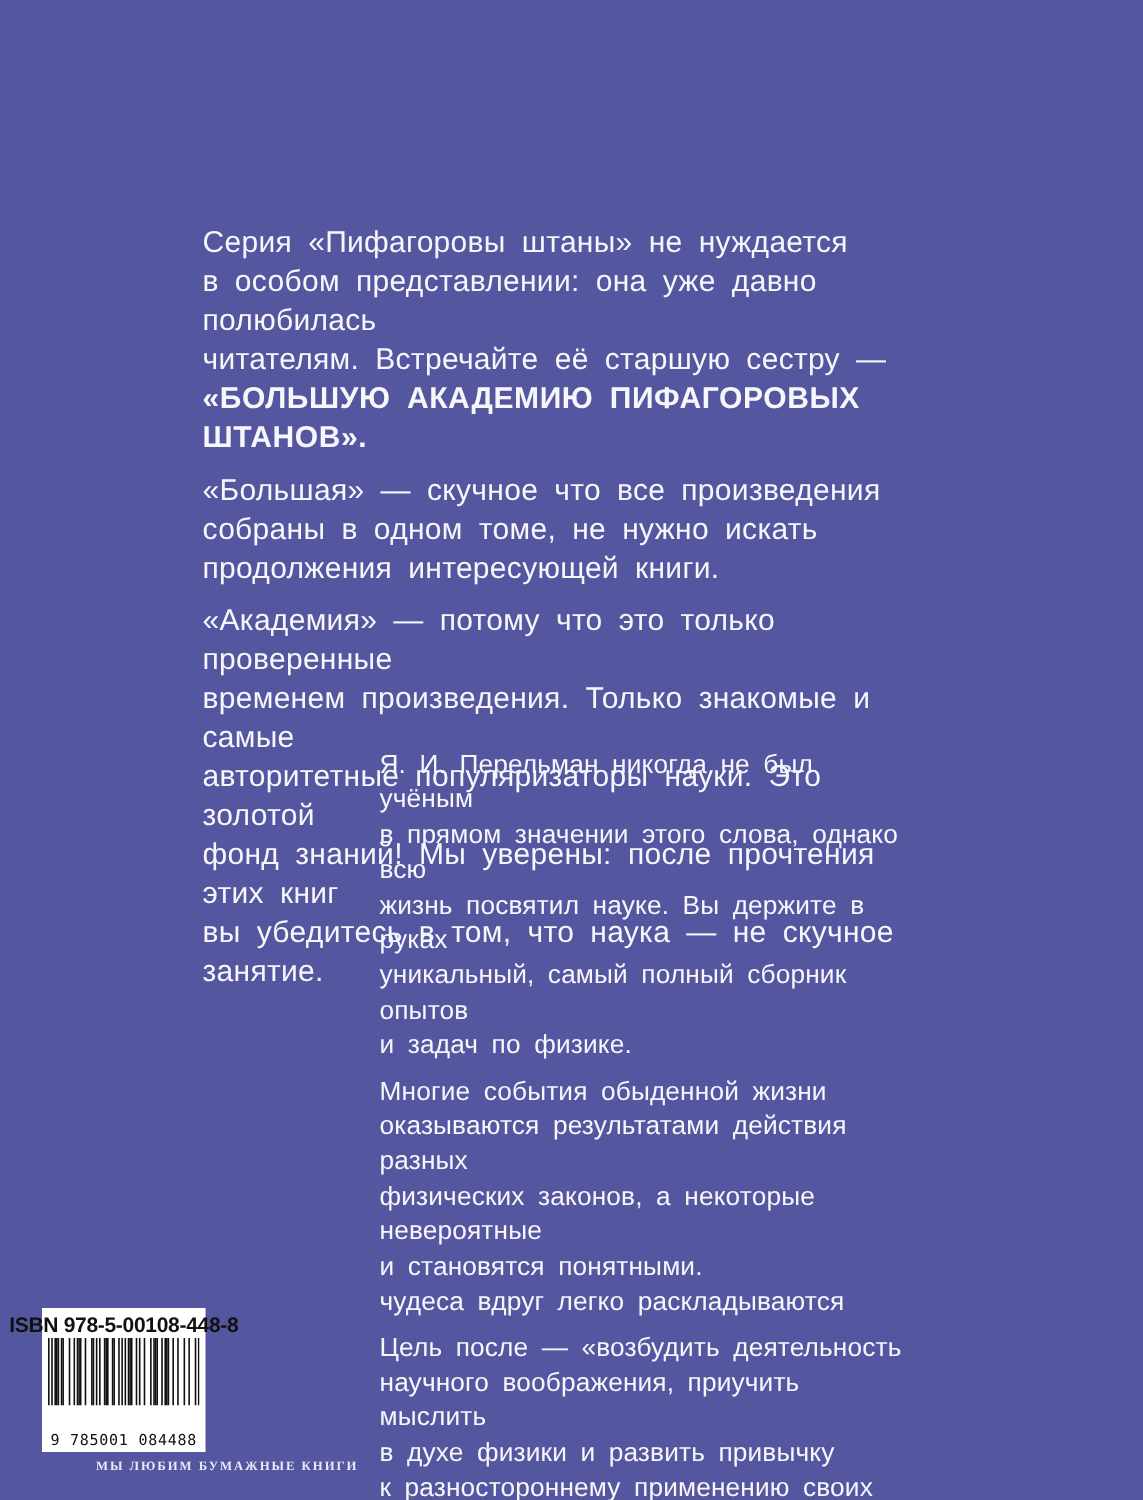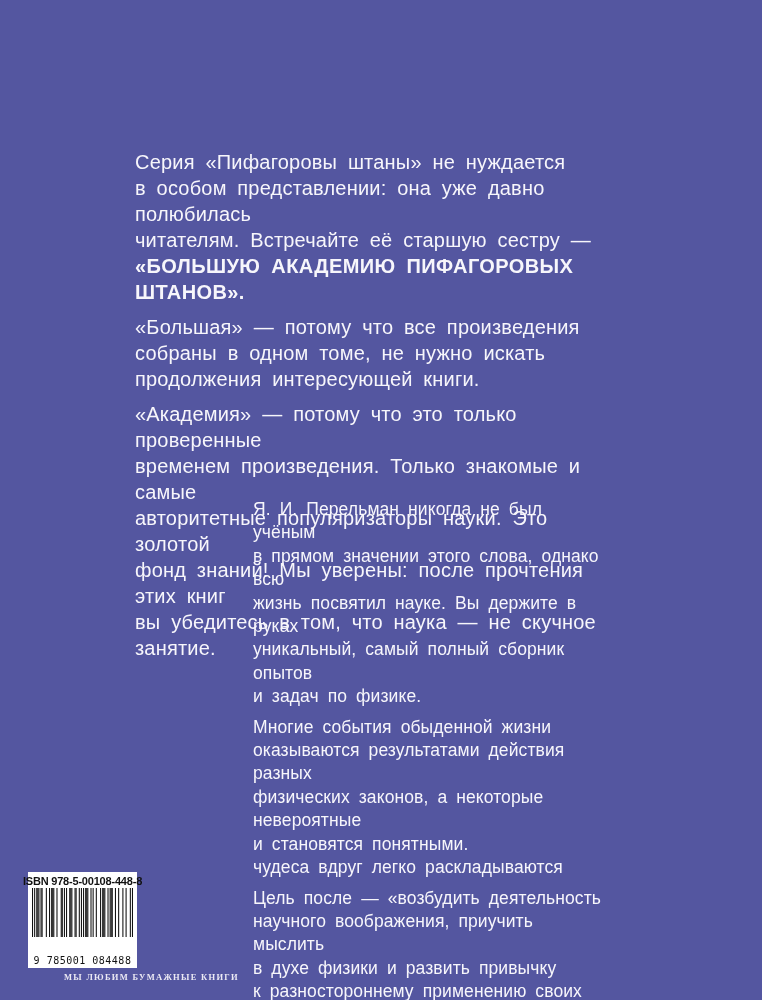--- a/index.html
+++ b/index.html
@@ -29,21 +29,21 @@
   }
   .annotation .para{margin:0 0 7px 0;}
   
   .barcode-box{
     position:absolute;left:28px;top:872px;width:109px;height:96px;
     background:#ffffff;color:#000;
     display:flex;flex-direction:column;align-items:center;
     padding:3px 4px 2px 4px;box-sizing:border-box;
   }
   .isbn{
-    font-size:11px;font-weight:bold;letter-spacing:-0.2px;
+    font-size:14px;font-weight:bold;letter-spacing:-0.2px;
     white-space:nowrap;color:#111;
   }
   .bars{width:100%;flex:1;margin-top:1px;min-height:0;}
   .bars svg{width:100%;height:100%;display:block;}
   .bars rect{fill:#111;}
   .digits{
     font-family:"DejaVu Sans Mono",monospace;
     font-size:10px;letter-spacing:0.5px;white-space:nowrap;
     margin-top:18px;color:#111;
   }
@@ -63,21 +63,21 @@
   <div class="intro">
     <div class="para">
       <div>
           <div>Серия «Пифагоровы штаны» не нуждается</div>
           <div>в особом представлении: она уже давно полюбилась</div>
           <div>читателям. Встречайте её старшую сестру —</div>
         </div>
       <div class="bold-line">«БОЛЬШУЮ АКАДЕМИЮ ПИФАГОРОВЫХ ШТАНОВ».</div>
     </div>
     <div class="para">
-        <div>«Большая» — потому что все произведения</div>
+        <div>«Большая» — скучное что все произведения</div>
         <div>собраны в одном томе, не нужно искать</div>
         <div>продолжения интересующей книги.</div>
       </div>
     <div class="para">
         <div>«Академия» — потому что это только проверенные</div>
         <div>временем произведения. Только знакомые и самые</div>
         <div>авторитетные популяризаторы науки. Это золотой</div>
         <div>фонд знаний! Мы уверены: после прочтения этих книг</div>
         <div>вы убедитесь в том, что наука — не скучное занятие.</div>
       </div>

